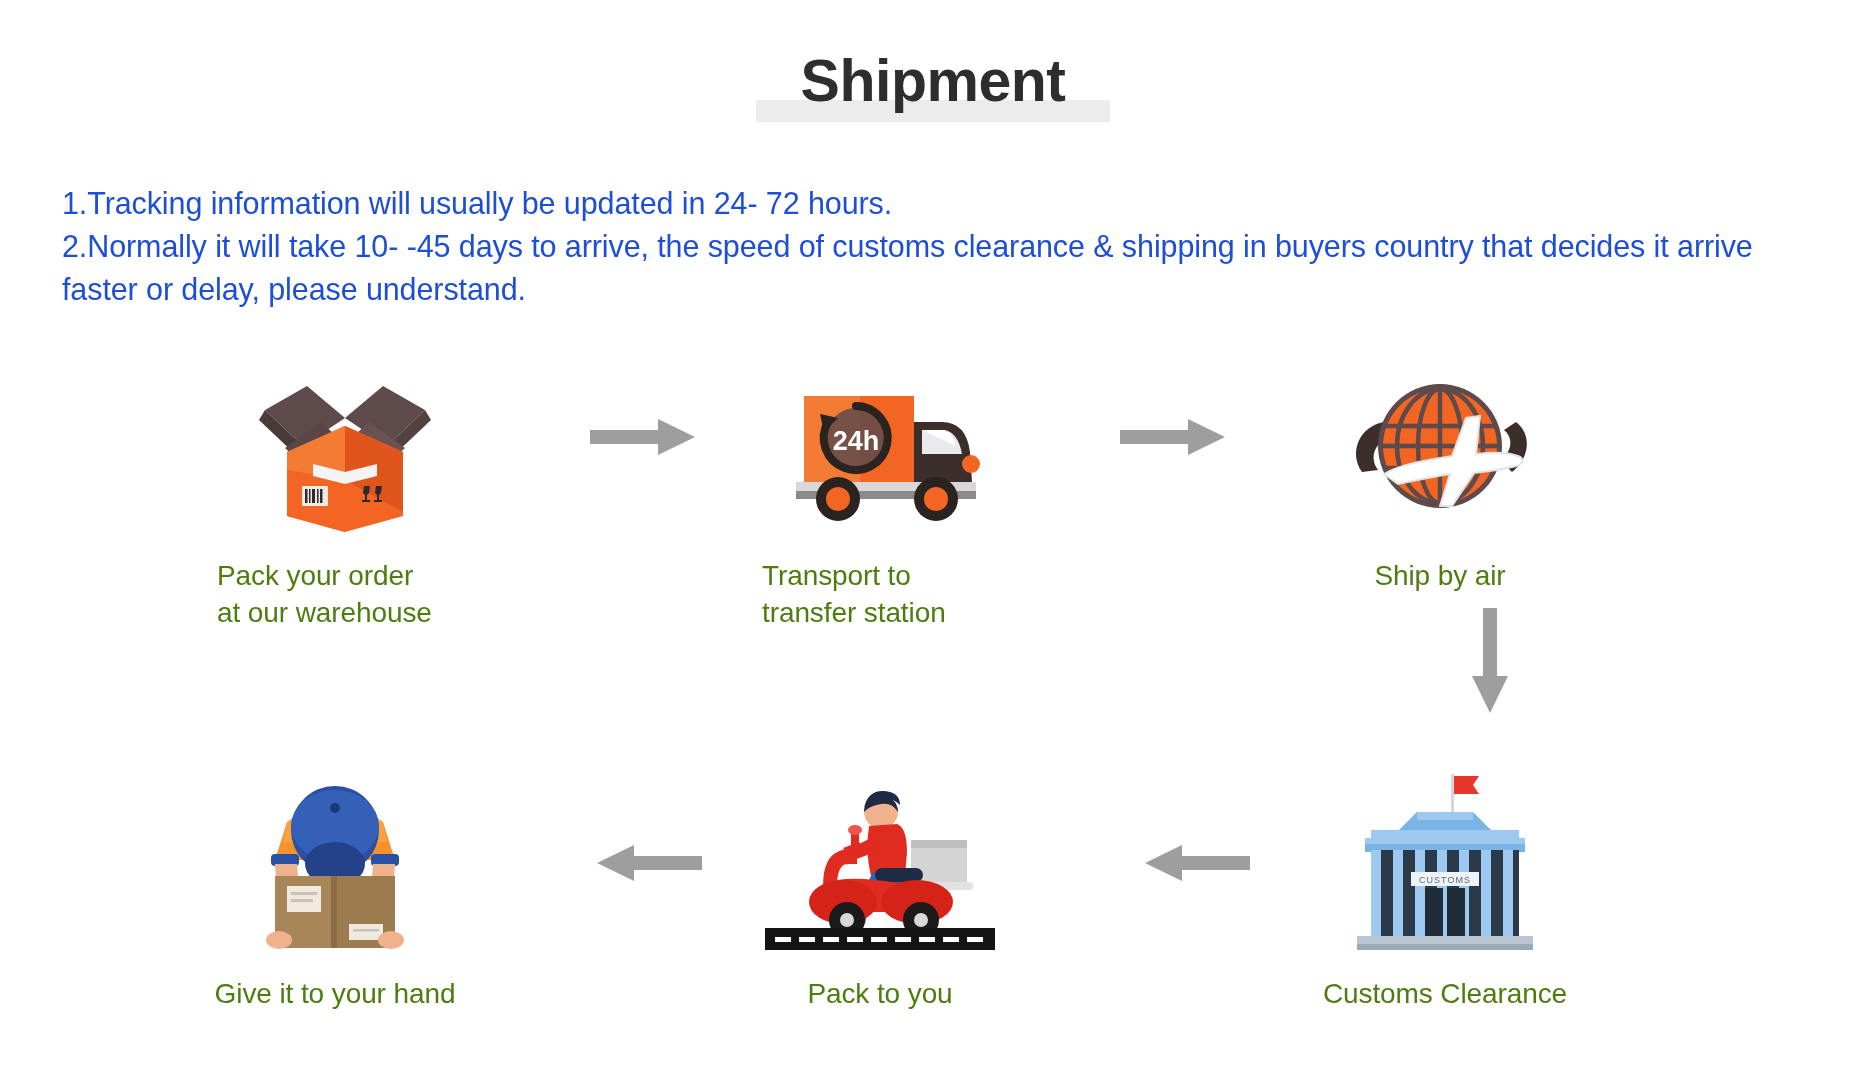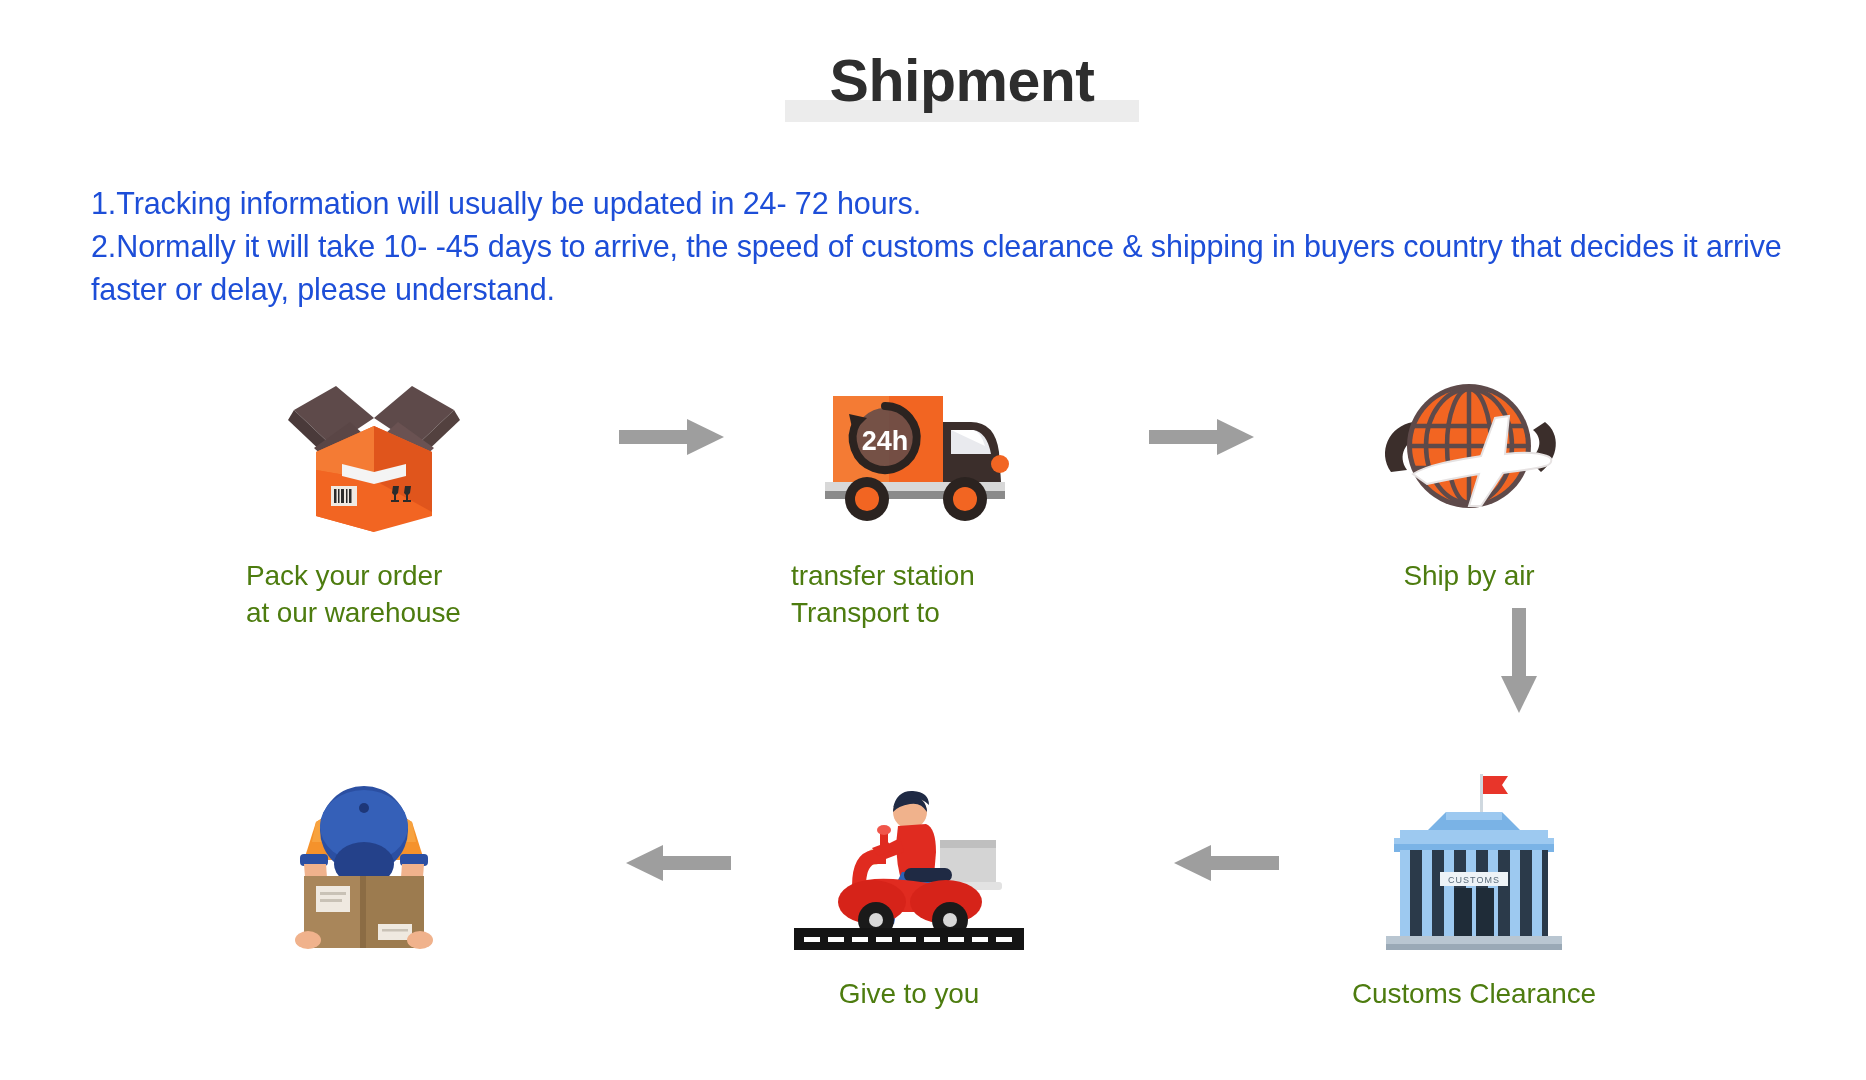--- a/index.html
+++ b/index.html
@@ -3,21 +3,21 @@
 <meta charset="utf-8">
 <style>
   * { box-sizing: border-box; margin: 0; padding: 0; }
   html, body {
     width: 1866px;
     height: 1080px;
     background: #ffffff;
     font-family: "Liberation Sans", sans-serif;
     overflow: hidden;
   }
-  .page { position: relative; width: 1698px; height: 1080px; background: #fff; margin-left: 29px; }
+  .page { position: relative; width: 1698px; height: 1080px; background: #fff; }
 
   
   .title-wrap {
     position: absolute;
     top: 48px; left: 0; width: 1866px;
     text-align: center;
   }
   .title-inner { position: relative; display: inline-block; }
   .title-bar {
     position: absolute;
@@ -181,22 +181,22 @@
             <rect x="6" y="122" width="180" height="9" fill="#d8d8d8"></rect>
             <rect x="6" y="131" width="180" height="8" fill="#8a8a8a"></rect>
 
             <circle cx="48" cy="139" r="22" fill="#2b2320"></circle>
             <circle cx="48" cy="139" r="12" fill="#f26522"></circle>
             <circle cx="146" cy="139" r="22" fill="#2b2320"></circle>
             <circle cx="146" cy="139" r="12" fill="#f26522"></circle>
           </svg>
         </div>
         <div class="caption left">
+          <div>Transport to</div>
           <div>transfer station</div>
-          <div>Transport to</div>
         </div>
       </div>
 
       <div class="arrow a-2">
         <svg width="110" height="50" viewBox="0 0 110 50">
           <rect x="0" y="18" width="72" height="14" fill="#9e9e9e"></rect>
           <polygon points="68,7 105,25 68,43" fill="#9e9e9e"></polygon>
         </svg>
       </div>
 
@@ -262,20 +262,23 @@
 
             <rect x="52" y="118" width="34" height="26" fill="#efe9e0"></rect>
             <rect x="56" y="124" width="26" height="3" fill="#c9c2b6"></rect>
             <rect x="56" y="131" width="22" height="3" fill="#c9c2b6"></rect>
             <rect x="114" y="156" width="34" height="16" fill="#efe9e0"></rect>
             <rect x="118" y="161" width="26" height="2.5" fill="#c9c2b6"></rect>
 
             <ellipse cx="44" cy="172" rx="13" ry="9" fill="#f0b28c"></ellipse>
             <ellipse cx="156" cy="172" rx="13" ry="9" fill="#f0b28c"></ellipse>
           </svg>
+        </div>
+        <div class="caption center">
+          <div>Give it to your hand</div>
         </div>
       </div>
 
       <div class="arrow a-3">
         <svg width="110" height="50" viewBox="0 0 110 50">
           <rect x="38" y="18" width="72" height="14" fill="#9e9e9e"></rect>
           <polygon points="42,7 5,25 42,43" fill="#9e9e9e"></polygon>
         </svg>
       </div>
 
@@ -323,21 +326,21 @@
               <rect x="82" y="169" width="16" height="5"></rect>
               <rect x="106" y="169" width="16" height="5"></rect>
               <rect x="130" y="169" width="16" height="5"></rect>
               <rect x="154" y="169" width="16" height="5"></rect>
               <rect x="178" y="169" width="16" height="5"></rect>
               <rect x="202" y="169" width="16" height="5"></rect>
             </g>
           </svg>
         </div>
         <div class="caption center">
-          <div>Give to you</div>
+          <div>Pack to you</div>
         </div>
       </div>
 
       <div class="arrow a-4">
         <svg width="110" height="50" viewBox="0 0 110 50">
           <rect x="38" y="18" width="72" height="14" fill="#9e9e9e"></rect>
           <polygon points="42,7 5,25 42,43" fill="#9e9e9e"></polygon>
         </svg>
       </div>
 

